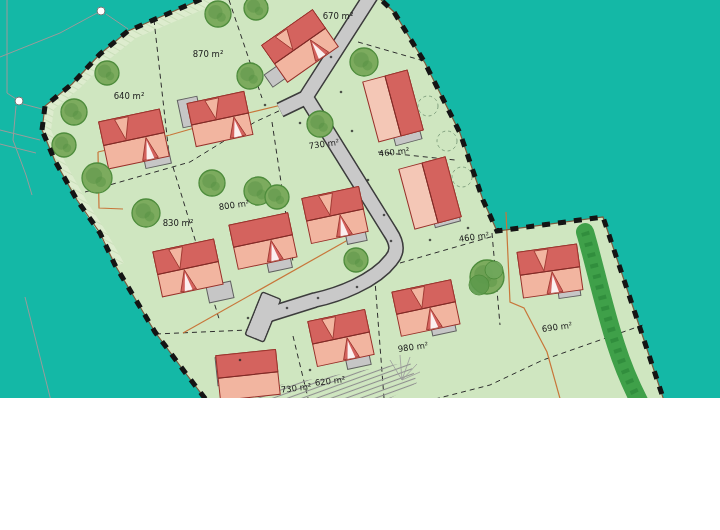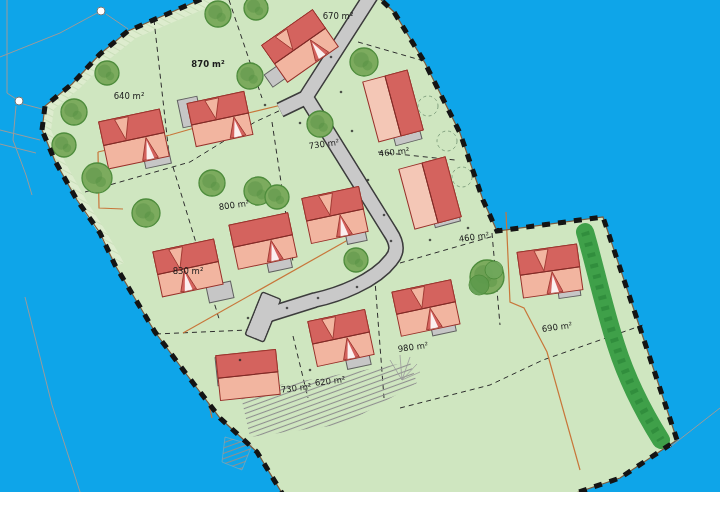--- a/index.html
+++ b/index.html
@@ -1,16 +1,16 @@
 <!DOCTYPE html>
 <html><head>
 <meta charset="utf-8">
 <style>
   html,body{margin:0;padding:0;background:#ffffff;}
-  #stage{position:relative;width:720px;height:492px;background:#0ea5e9;overflow:hidden;
+  #stage{position:relative;width:720px;height:398px;background:#14b8a6;overflow:hidden;
          font-family:"DejaVu Sans",sans-serif;}
   #plan{position:absolute;left:0;top:0;}
   .lbl{position:absolute;font:8.5px "DejaVu Sans",sans-serif;color:#1b1b1b;white-space:nowrap;
        transform:translate(-50%,-50%);}
 </style>
 </head>
 <body>
 
 <div id="stage">
   <svg id="plan" width="720" height="530" viewBox="0 0 720 530">
@@ -260,24 +260,24 @@
       <polyline points="0,130 40,140" fill="none" stroke="#9b9b9b" stroke-width="1"></polyline>
       <polyline points="0,144 36,153" fill="none" stroke="#9b9b9b" stroke-width="1"></polyline>
       <polyline points="25,297 52,405 82,498 95,530" fill="none" stroke="#9b9b9b" stroke-width="1"></polyline>
       <polyline points="720,408 670,447" fill="none" stroke="#9b9b9b" stroke-width="1"></polyline>
       <polyline points="537,523 625,530" fill="none" stroke="#9b9b9b" stroke-width="1"></polyline>
       <circle cx="101" cy="11" r="4" fill="#ffffff" stroke="#777777" stroke-width="1"></circle>
       <circle cx="19" cy="101" r="4" fill="#ffffff" stroke="#777777" stroke-width="1"></circle>
     </svg>
 
   <div class="lbl" style="left:338px;top:16px;">670 m²</div>
-  <div class="lbl" style="left:208px;top:64px;font-weight:bold;">870 m²</div>
+  <div class="lbl" style="left:208px;top:54px;">870 m²</div>
   <div class="lbl" style="left:129px;top:96px;">640 m²</div>
   <div class="lbl" style="left:324px;top:144px;transform:translate(-50%,-50%) rotate(-8deg);">730 m²</div>
   <div class="lbl" style="left:394px;top:152px;transform:translate(-50%,-50%) rotate(-6deg);">460 m²</div>
   <div class="lbl" style="left:474px;top:237px;transform:translate(-50%,-50%) rotate(-8deg);">460 m²</div>
   <div class="lbl" style="left:234px;top:205px;transform:translate(-50%,-50%) rotate(-8deg);">800 m²</div>
-  <div class="lbl" style="left:188px;top:223px;margin-top:48px;">830 m²</div>
+  <div class="lbl" style="left:178px;top:223px;">830 m²</div>
   <div class="lbl" style="left:296px;top:388px;transform:translate(-50%,-50%) rotate(-7deg);">730 m²</div>
   <div class="lbl" style="left:330px;top:381px;transform:translate(-50%,-50%) rotate(-7deg);">620 m²</div>
   <div class="lbl" style="left:413px;top:347px;transform:translate(-50%,-50%) rotate(-8deg);">980 m²</div>
   <div class="lbl" style="left:557px;top:327px;transform:translate(-50%,-50%) rotate(-8deg);">690 m²</div>
 </div>
 
 </body></html>

